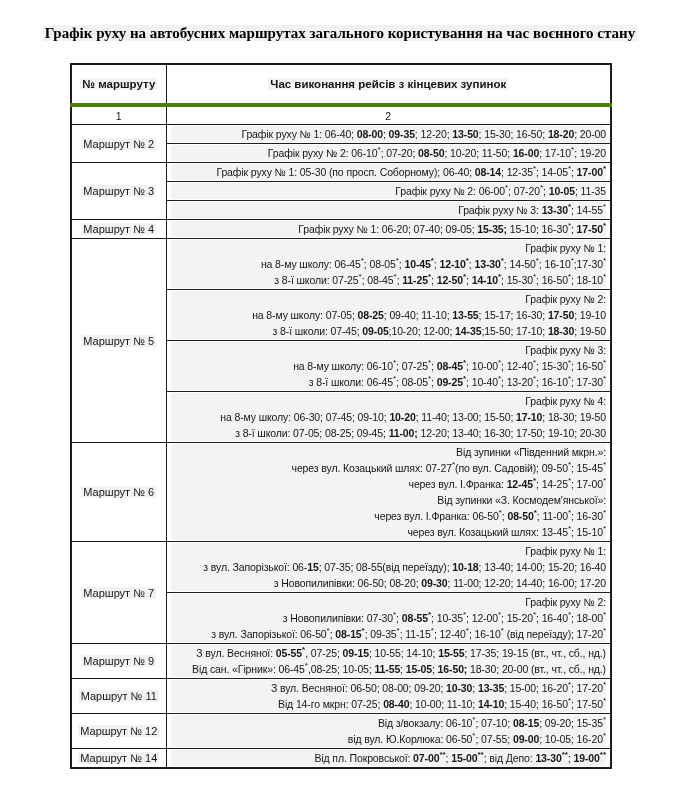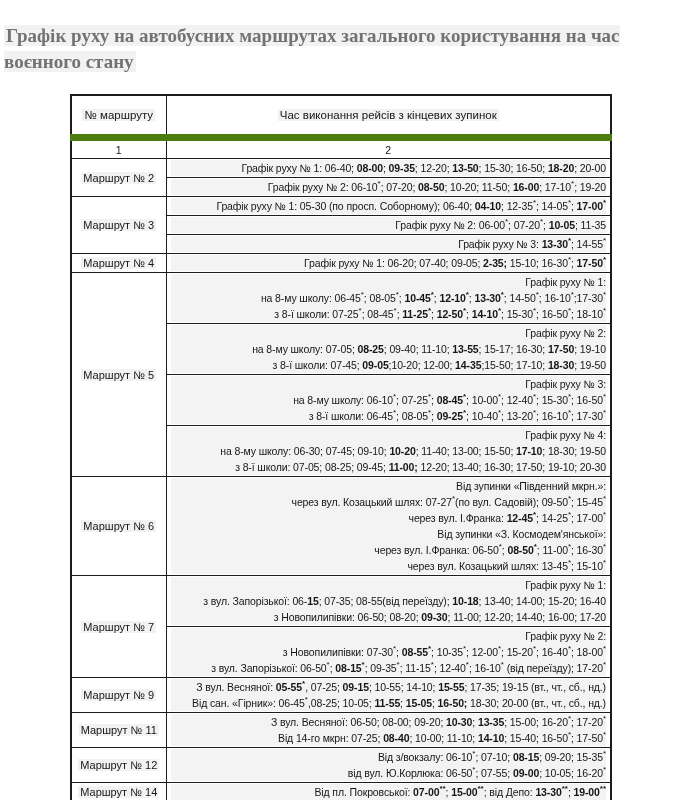--- a/index.html
+++ b/index.html
@@ -3,36 +3,36 @@
 <meta charset="utf-8">
 <style>
   html,body{margin:0;padding:0;}
   body{
     width:680px;height:800px;background:#ffffff;overflow:hidden;
     font-family:"Liberation Sans",sans-serif;color:#161616;
     -webkit-font-smoothing:antialiased;
   }
   .title{
     font-family:"Liberation Serif",serif;font-weight:700;
-    font-size:19px;line-height:1.35;
-    margin:23px 4px 0 4px;color:#737373;
+    font-size:15px;line-height:1.35;text-align:center;
+    margin:23px 4px 0 4px;color:#000000;
   }
   .title .tline{display:block;}
   .scan{background:#f2f2f2;padding:0 2px;}
   table{
     border-collapse:collapse;table-layout:fixed;
     width:540px;margin:20px 0 0 70px;
     border:2px solid #1c1c1c;
   }
   col.c1{width:95px;}
   col.c2{width:445px;}
   th,td{border:1px solid #1c1c1c;text-align:right;}
   thead th{
-    height:36px;font-size:11.5px;font-weight:400;text-align:center;
-    vertical-align:middle;border-bottom:7px solid #4d7c0f;
+    height:36px;font-size:11.5px;font-weight:700;text-align:center;
+    vertical-align:middle;border-bottom:4px solid #4d7c0f;
   }
   tr.numrow td{
     height:15px;font-size:10.5px;font-weight:400;text-align:center;
     vertical-align:middle;
   }
   td.name{
     text-align:center;vertical-align:middle;font-size:11px;padding:1px 2px;
   }
   td.name .scan{display:inline-block;white-space:nowrap;}
   td.sched{padding:1px 4px;font-size:10.5px;letter-spacing:-0.12px;vertical-align:middle;}
@@ -75,37 +75,37 @@
           </td>
         </tr>
         <tr>
           <td class="sched">
             <div class="ln"><span>Графік руху № 2: 06-10<sup>*</sup>; 07-20; </span><span class="b">08-50</span><span>; 10-20; 11-50; </span><span class="b">16-00</span><span>; 17-10<sup>*</sup>; 19-20</span></div>
           </td>
         </tr>
         <tr>
           <td class="name" rowspan="3"><span class="scan">Маршрут № 3</span></td>
           <td class="sched">
-            <div class="ln"><span>Графік руху № 1: 05-30 (по просп. Соборному); 06-40; </span><span class="b">04-10</span><span>; 12-35<sup>*</sup>; 14-05<sup>*</sup>; </span><span class="b">17-00<sup>*</sup></span></div>
+            <div class="ln"><span>Графік руху № 1: 05-30 (по просп. Соборному); 06-40; </span><span class="b">08-14</span><span>; 12-35<sup>*</sup>; 14-05<sup>*</sup>; </span><span class="b">17-00<sup>*</sup></span></div>
           </td>
         </tr>
         <tr>
           <td class="sched">
             <div class="ln"><span>Графік руху № 2: 06-00<sup>*</sup>; 07-20<sup>*</sup>; </span><span class="b">10-05</span><span>; 11-35</span></div>
           </td>
         </tr>
         <tr>
           <td class="sched">
             <div class="ln"><span>Графік руху № 3: </span><span class="b">13-30<sup>*</sup></span><span>; 14-55<sup>*</sup></span></div>
           </td>
         </tr>
         <tr>
           <td class="name" rowspan="1"><span class="scan">Маршрут № 4</span></td>
           <td class="sched">
-            <div class="ln"><span>Графік руху № 1: 06-20; 07-40; 09-05; </span><span class="b">2-35;</span><span> 15-10; 16-30<sup>*</sup>; </span><span class="b">17-50<sup>*</sup></span></div>
+            <div class="ln"><span>Графік руху № 1: 06-20; 07-40; 09-05; </span><span class="b">15-35;</span><span> 15-10; 16-30<sup>*</sup>; </span><span class="b">17-50<sup>*</sup></span></div>
           </td>
         </tr>
         <tr>
           <td class="name" rowspan="4"><span class="scan">Маршрут № 5</span></td>
           <td class="sched">
             <div class="ln"><span>Графік руху № 1:</span></div>
             <div class="ln"><span>на 8-му школу: 06-45<sup>*</sup>; 08-05<sup>*</sup>; </span><span class="b">10-45<sup>*</sup></span><span>; </span><span class="b">12-10<sup>*</sup></span><span>; </span><span class="b">13-30<sup>*</sup></span><span>; 14-50<sup>*</sup>; 16-10<sup>*</sup>;17-30<sup>*</sup></span></div>
             <div class="ln"><span>з 8-ї школи: 07-25<sup>*</sup>; 08-45<sup>*</sup>; </span><span class="b">11-25<sup>*</sup></span><span>; </span><span class="b">12-50<sup>*</sup></span><span>; </span><span class="b">14-10<sup>*</sup></span><span>; 15-30<sup>*</sup>; 16-50<sup>*</sup>; 18-10<sup>*</sup></span></div>
           </td>
         </tr>

